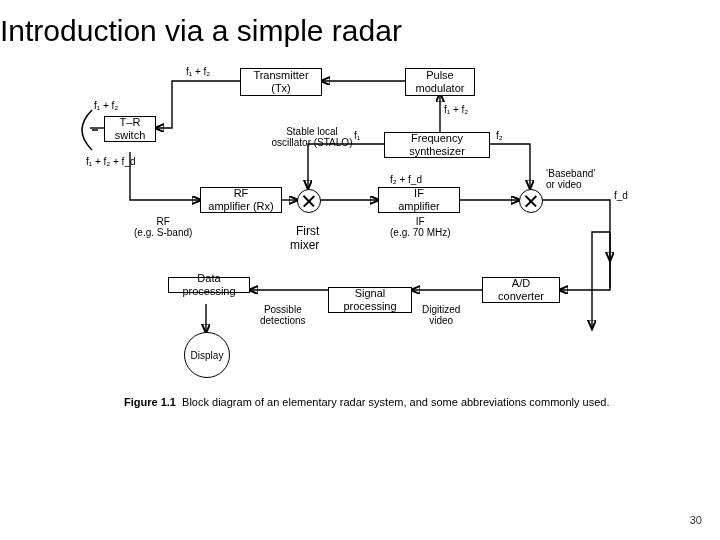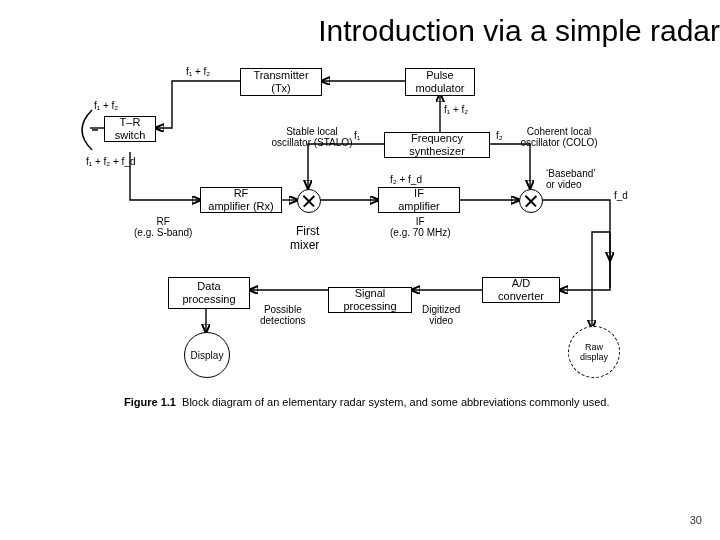--- a/index.html
+++ b/index.html
@@ -1,17 +1,17 @@
 <!DOCTYPE html>
 <html><head>
 <meta charset="utf-8">
 <style>
   html,body{margin:0;padding:0;width:720px;height:540px;background:#fff;font-family:Arial,Helvetica,sans-serif;color:#000}
   .slide{position:relative;width:720px;height:540px}
-  .title{position:absolute;top:14px;left:0;right:0;text-align:right;font-size:30px}
+  .title{position:absolute;top:14px;left:0;right:0;text-align:left;font-size:30px}
   .footer{position:absolute;left:38px;bottom:42px;right:40px;font-size:22px;line-height:1.25}
   .pagenum{position:absolute;right:18px;bottom:14px;font-size:11px;color:#333}
   .diagram{position:absolute;left:90px;top:60px;width:540px;height:360px}
 
   .box{position:absolute;border:1.5px solid #000;background:#fff;font-size:11px;text-align:center;display:flex;align-items:center;justify-content:center;line-height:1.15;padding:2px 4px;box-sizing:border-box}
   .circle{position:absolute;border:1.5px solid #000;border-radius:50%;background:#fff;font-size:10px;display:flex;align-items:center;justify-content:center}
   .dashed{border-style:dashed}
   .lbl{position:absolute;font-size:10px;}
   .lblup{position:absolute;font-size:10px}
   .figcap{position:absolute;font-size:11px}
@@ -118,47 +118,41 @@
     <div class="circle mixer" style="left:429px;top:129px;width:22px;height:22px"></div>
 
     <div class="box" style="left:392px;top:217px;width:78px;height:26px">
         <span style="white-space:pre-line">A/D
 converter</span>
       </div>
     <div class="box" style="left:238px;top:227px;width:84px;height:26px">
         <span style="white-space:pre-line">Signal
 processing</span>
       </div>
-    <div class="box" style="left:78px;top:217px;width:82px;height:32px">
+    <div class="box" style="left:78px;top:217px;width:82px;height:16px">
         <span style="white-space:pre-line">Data
 processing</span>
       </div>
 
     <div class="circle" style="left:94px;top:272px;width:44px;height:44px">
         <span>Display</span>
       </div>
 
-    <div class="circle dashed" style="left:478px;top:266px;width:50px;height:50px;font-size:9px;text-align:center">
-        <span style="white-space:pre-line">Raw
-display</span>
-      </div>
 
     <div class="lbl" style="left:4px;top:40px">f₁ + f₂</div>
     <div class="lbl" style="left:96px;top:6px">f₁ + f₂</div>
     <div class="lbl" style="left:354px;top:44px">f₁ + f₂</div>
     <div class="lbl" style="left:-4px;top:96px">f₁ + f₂ + f_d</div>
     <div class="lbl" style="left:264px;top:70px">f₁</div>
     <div class="lbl" style="left:406px;top:70px">f₂</div>
     <div class="lbl" style="left:300px;top:114px">f₂ + f_d</div>
     <div class="lbl" style="left:524px;top:130px">f_d</div>
 
     <div class="lblup" style="left:174px;top:66px;font-size:10px;white-space:pre-line;text-align:center;width:96px">Stable local
 oscillator (STALO)</div>
-    <div class="lblup" style="left:414px;top:66px;font-size:10px;white-space:pre-line;text-align:center;width:110px">Coherent local
-oscillator (COLO)</div>
     <div class="lblup" style="left:456px;top:108px;font-size:10px;white-space:pre-line">‘Baseband’
 or video</div>
     <div class="lblup" style="left:44px;top:156px;font-size:10px;white-space:pre-line;text-align:center">RF
 (e.g. S-band)</div>
     <div class="lblup" style="left:200px;top:164px;font-size:12px;white-space:pre-line;text-align:right">First
 mixer</div>
     <div class="lblup" style="left:300px;top:156px;font-size:10px;white-space:pre-line;text-align:center">IF
 (e.g. 70 MHz)</div>
     <div class="lblup" style="left:332px;top:244px;font-size:10px;white-space:pre-line;text-align:center">Digitized
 video</div>

